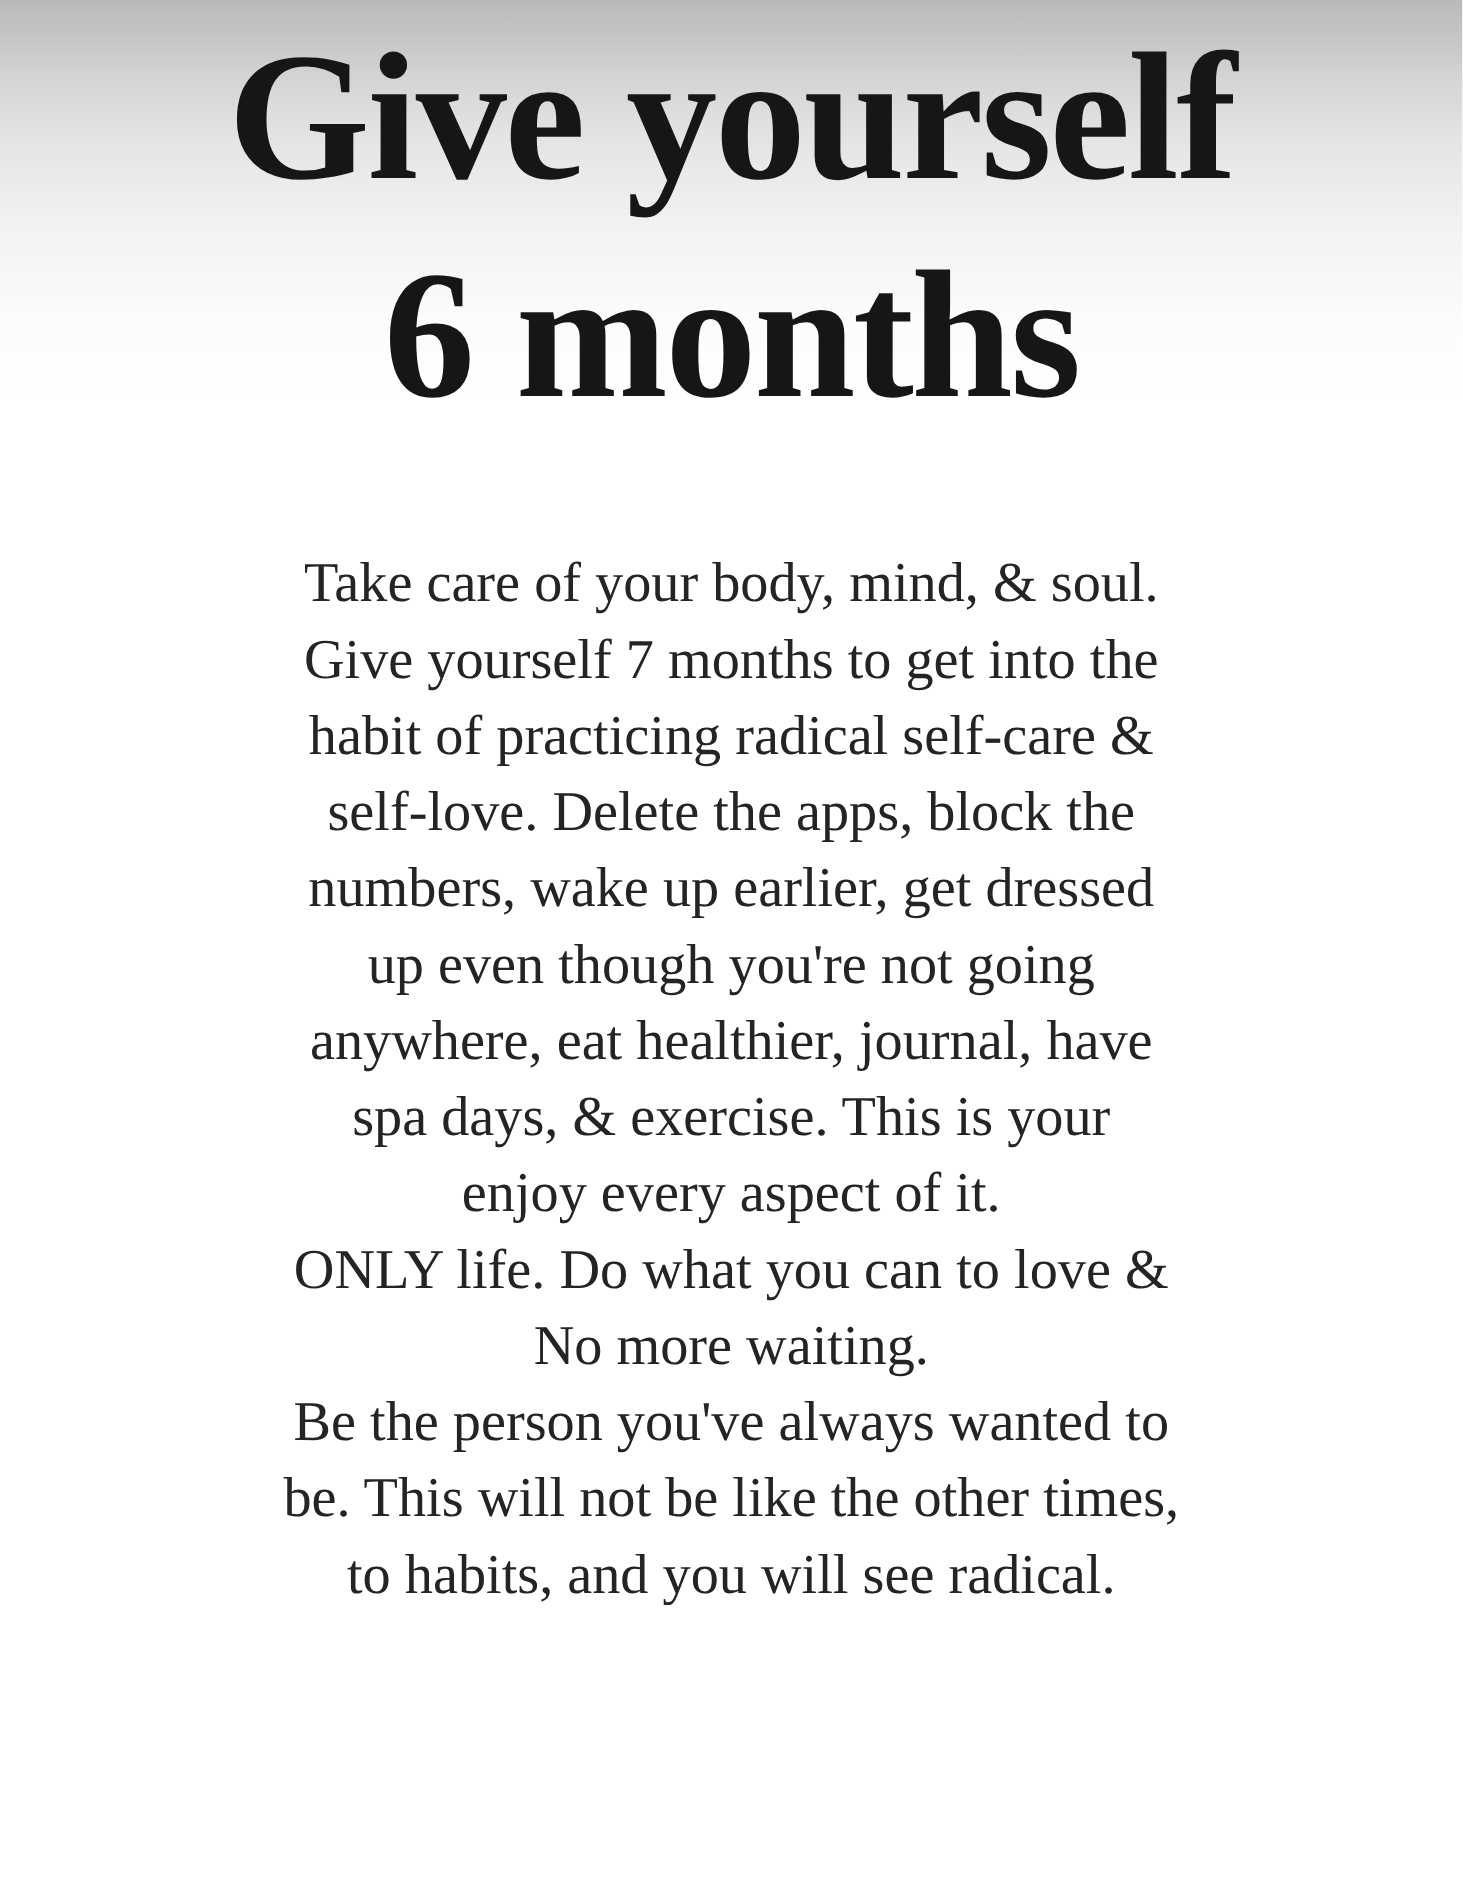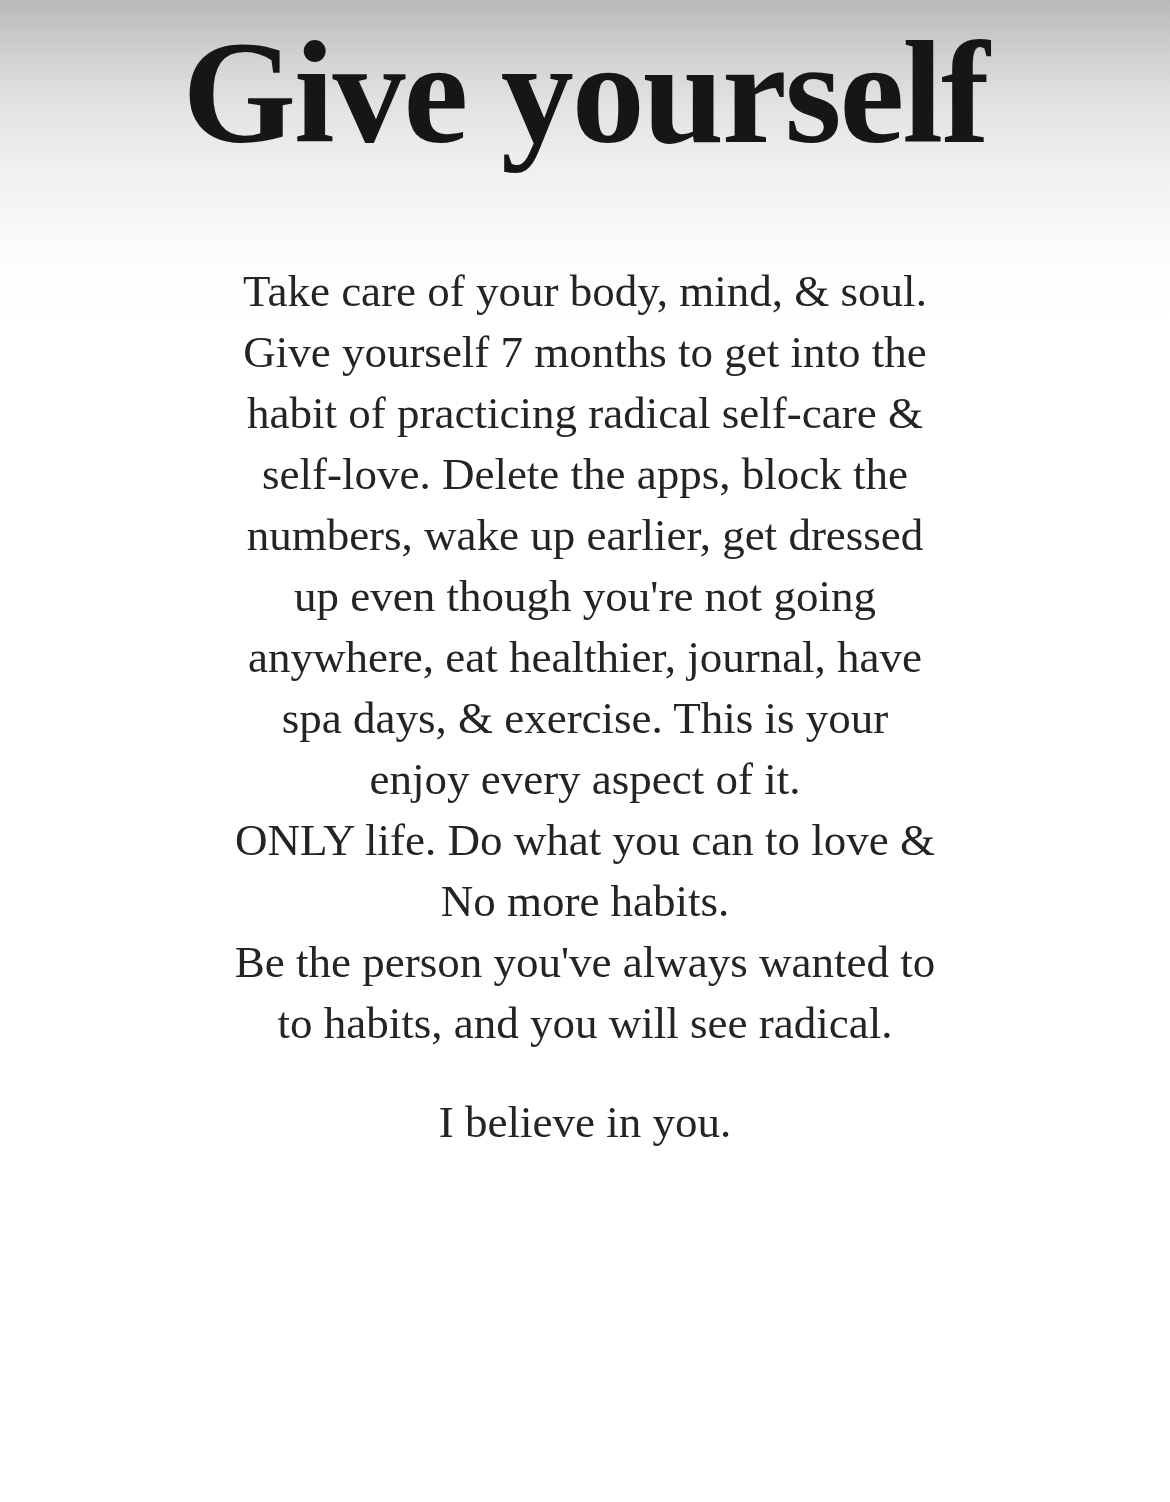--- a/index.html
+++ b/index.html
@@ -52,33 +52,35 @@
     color: var(--body-color);
   }
 </style>
 </head>
 <body>
 
 <div class="page">
 
   <h1 class="heading">
     <span class="h-line">Give yourself</span>
+    <span class="h-line">6 months</span>
   </h1>
 
   <div class="quote-body">
     <span class="q-line">Take care of your body, mind, &amp; soul.</span>
     <span class="q-line">Give yourself 7 months to get into the</span>
     <span class="q-line">habit of practicing radical self-care &amp;</span>
     <span class="q-line">self-love. Delete the apps, block the</span>
     <span class="q-line">numbers, wake up earlier, get dressed</span>
     <span class="q-line">up even though you're not going</span>
     <span class="q-line">anywhere, eat healthier, journal, have</span>
     <span class="q-line">spa days, &amp; exercise. This is your</span>
     <span class="q-line">enjoy every aspect of it.</span>
     <span class="q-line">ONLY life. Do what you can to love &amp;</span>
-    <span class="q-line">No more habits.</span>
+    <span class="q-line">No more waiting.</span>
     <span class="q-line">Be the person you've always wanted to</span>
+    <span class="q-line">be. This will not be like the other times,</span>
     <span class="q-line">to habits, and you will see radical.</span>
   </div>
 
   <div class="closing">I believe in you.</div>
 
 </div>
 
 </body></html>

